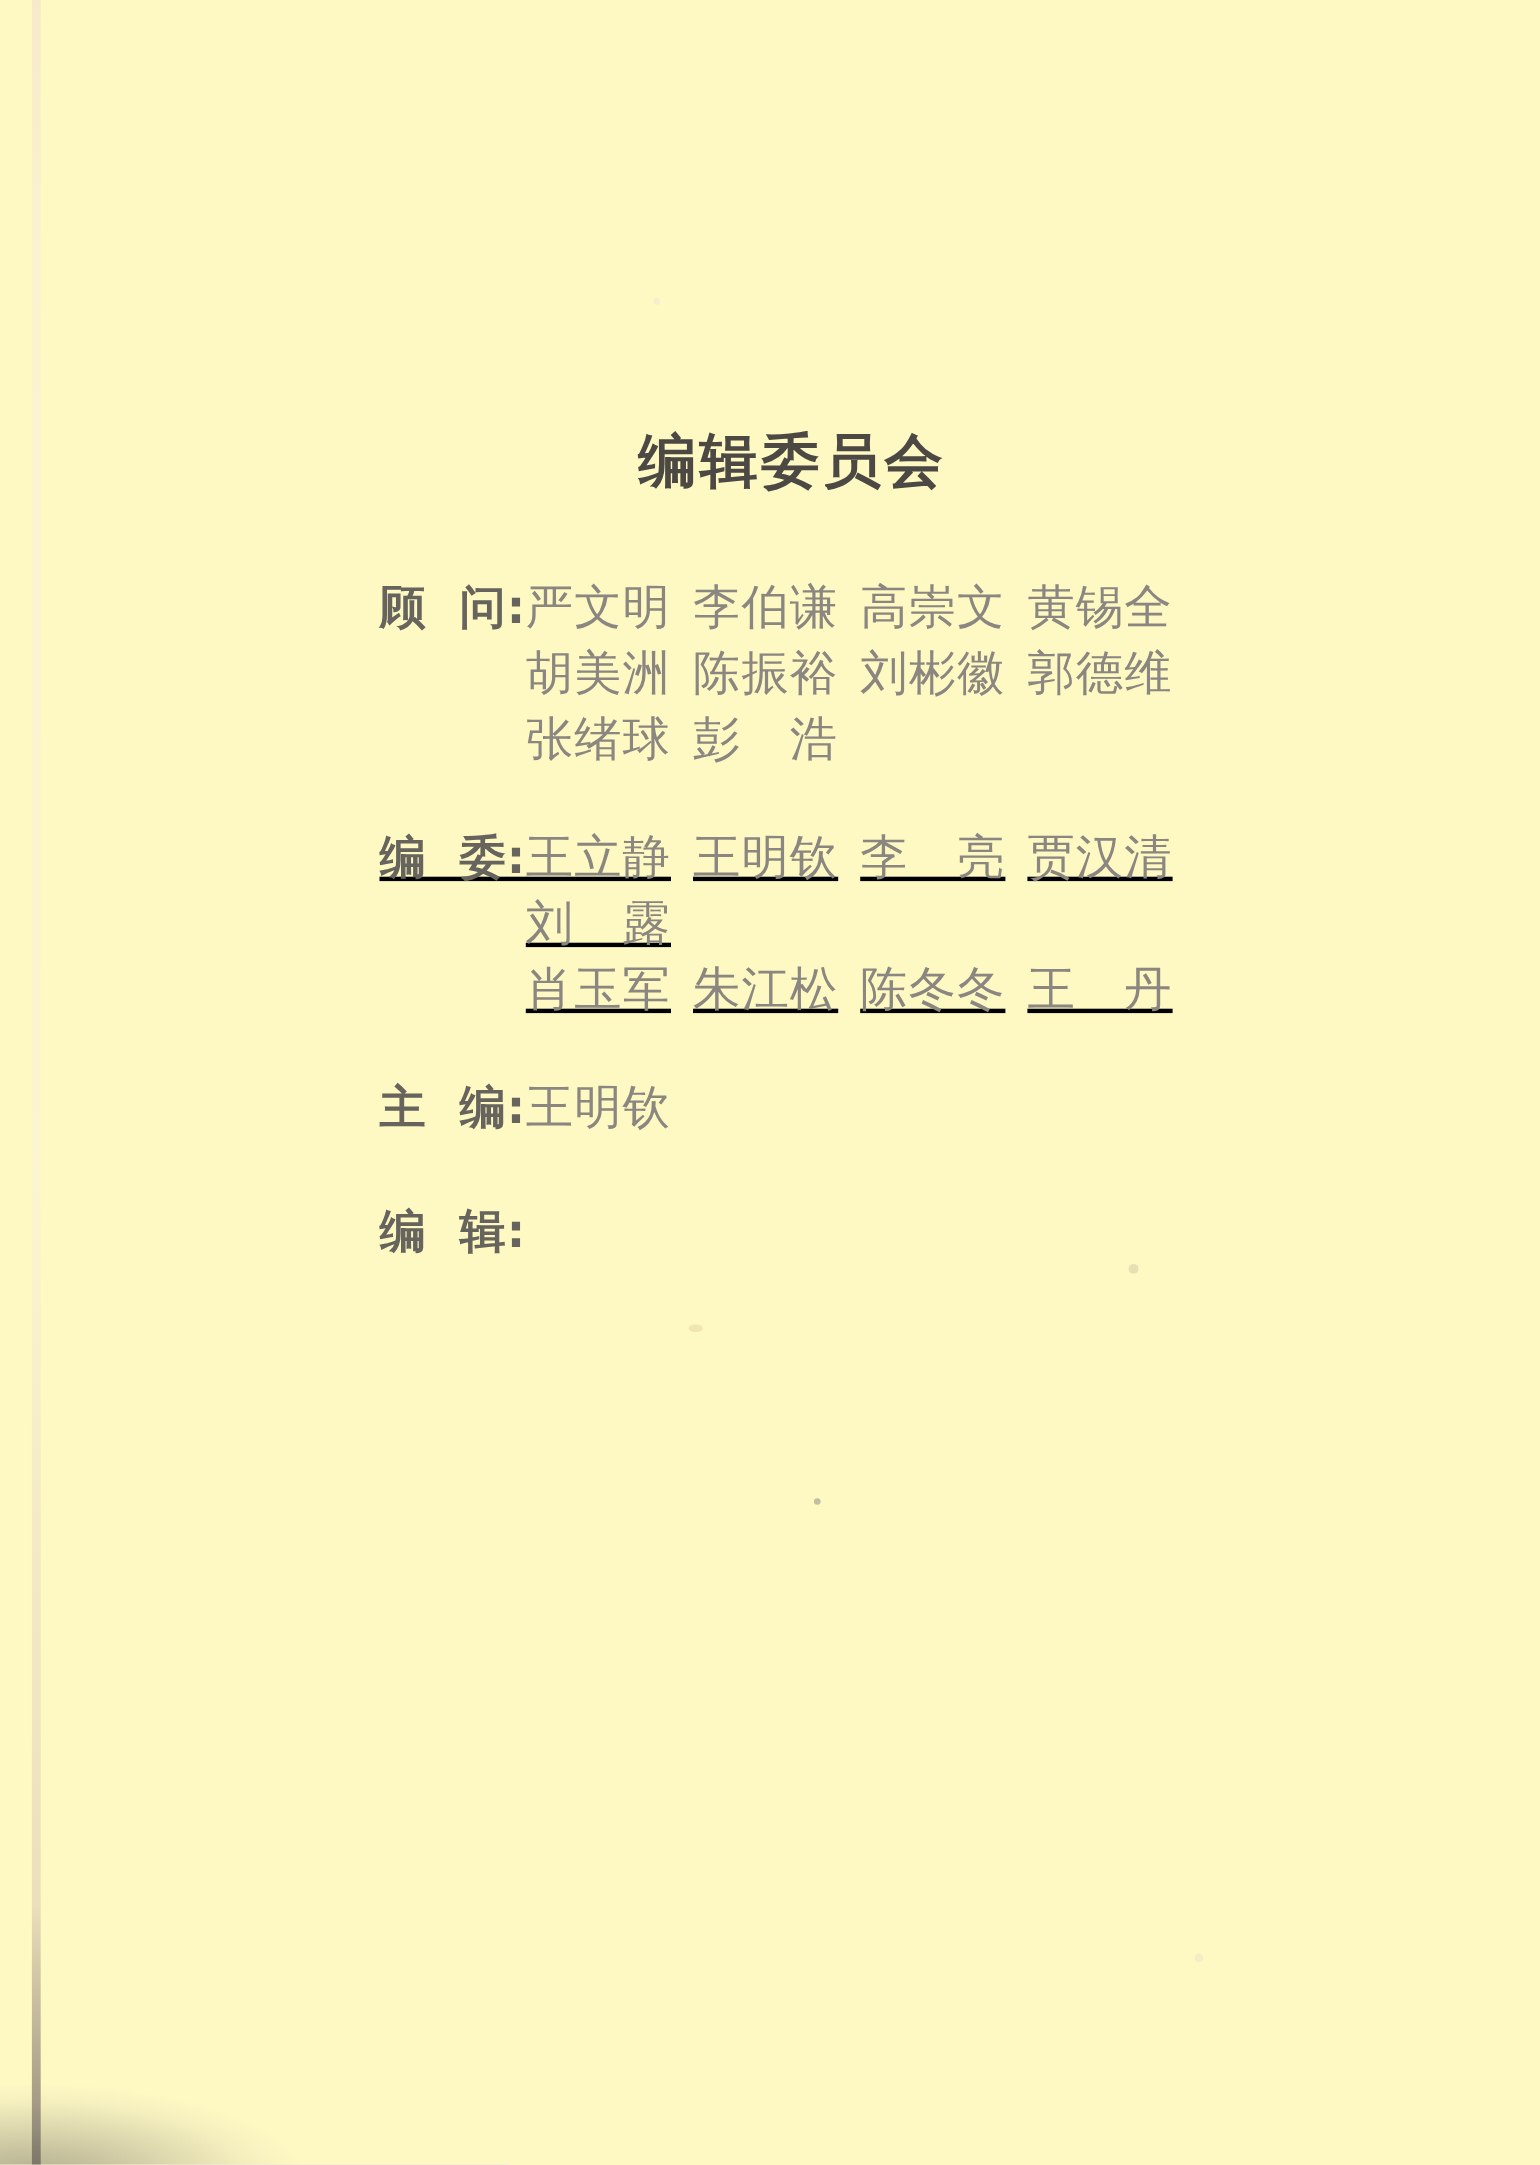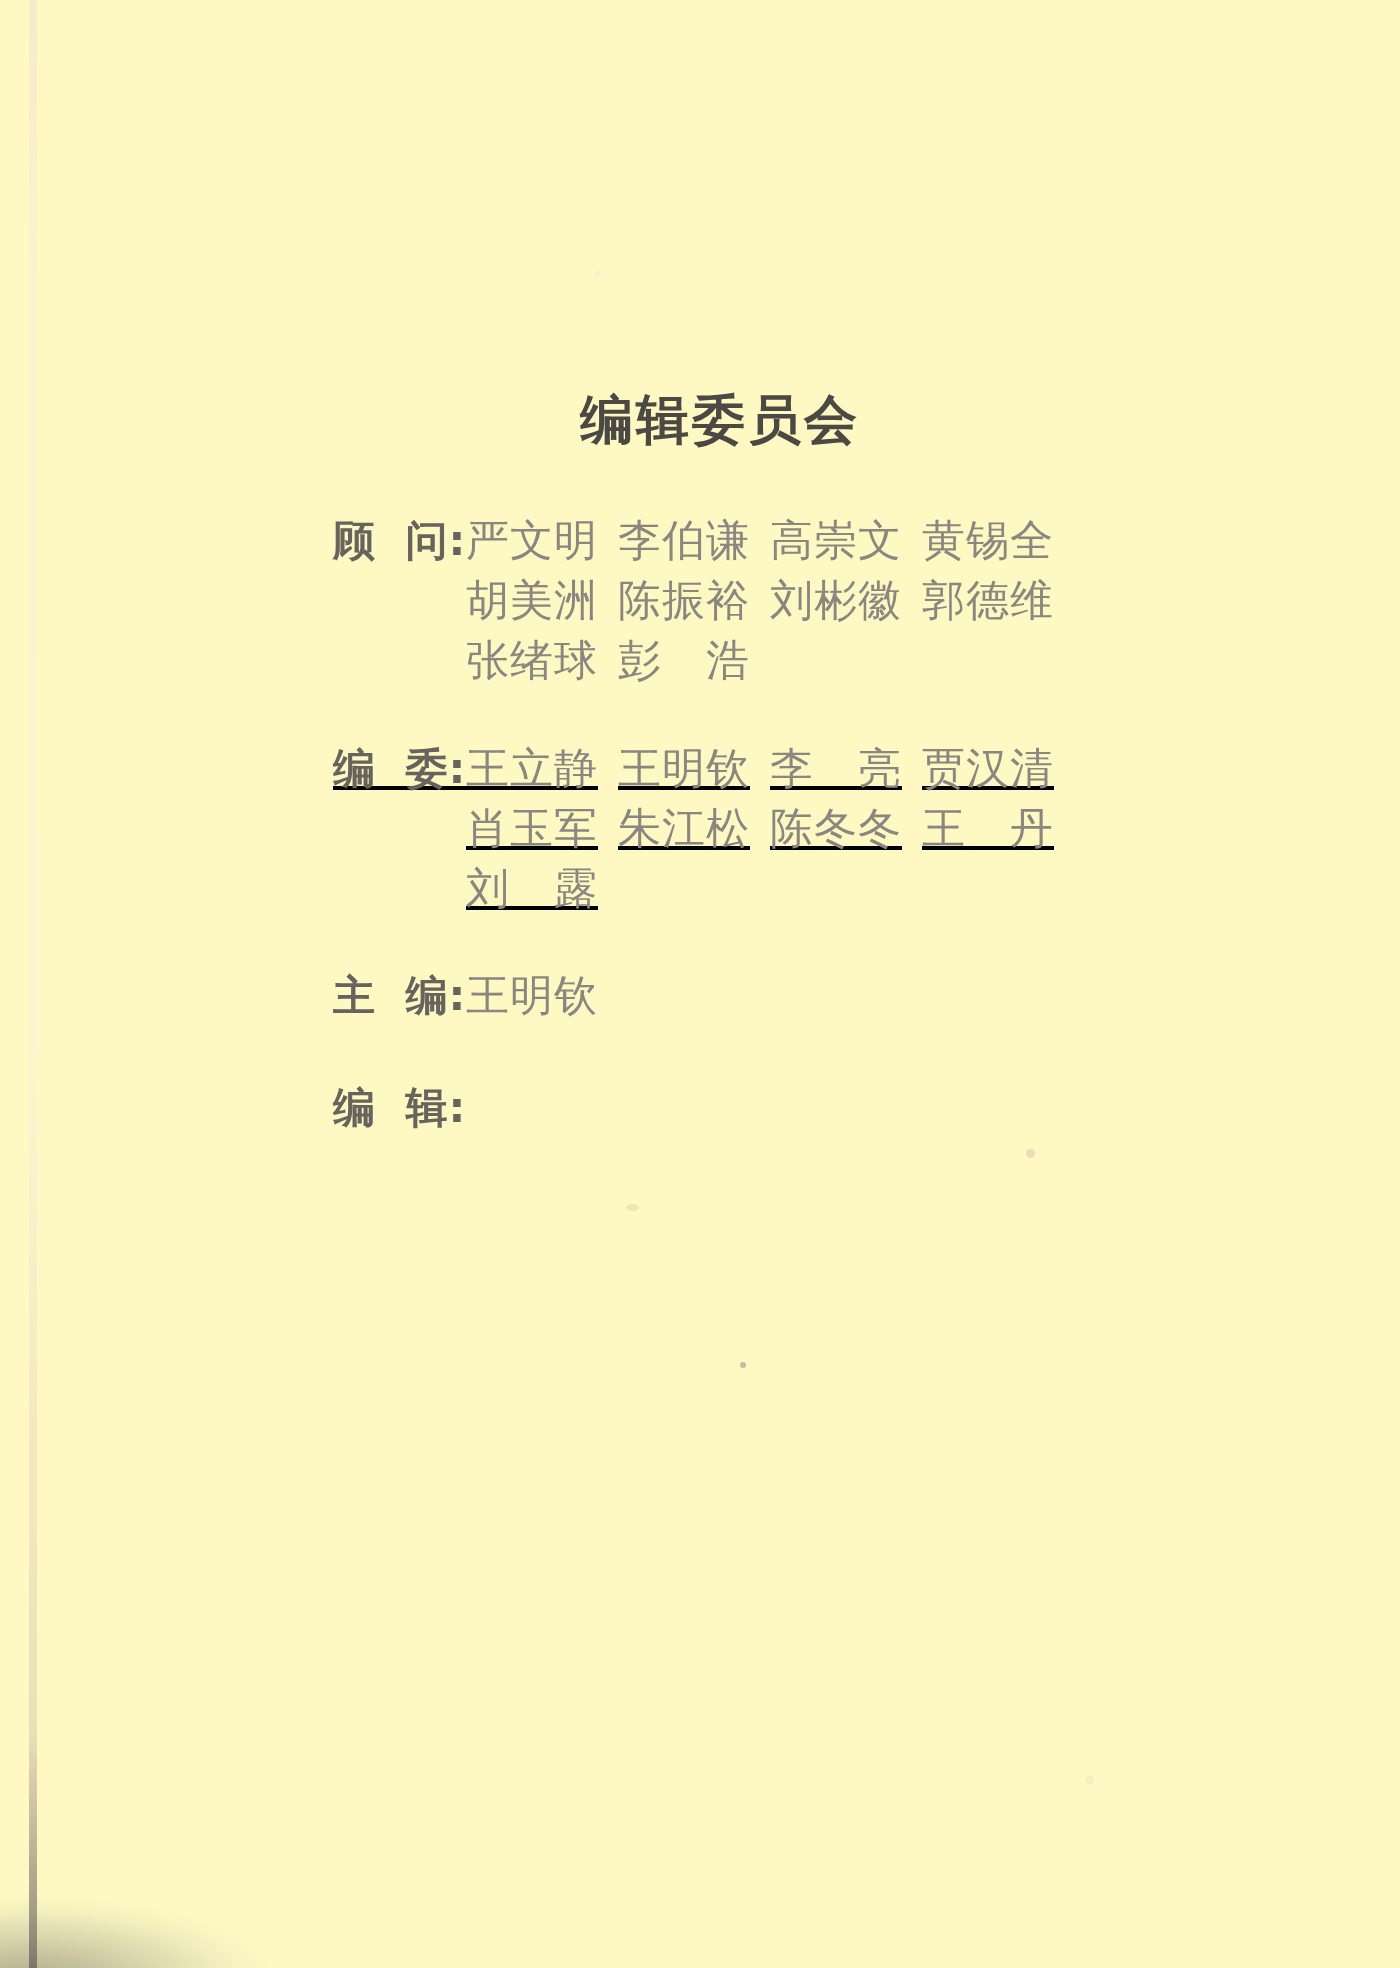--- a/index.html
+++ b/index.html
@@ -61,21 +61,21 @@
     letter-spacing: 3px;
     color: #4c4944;
     font-family: "DejaVu Serif", "Liberation Serif", serif;
   }
   .content {
     position: absolute;
     left: 333px;
     top: 510px;
     width: 900px;
   }
-  .section { margin: 0; }
+  .section { margin: 12px; }
   .section.gap-after-1 { margin-bottom: 48px; }
   .section.gap-after-2 { margin-bottom: 47px; text-decoration: underline; }
   .section.gap-after-3 { margin-bottom: 53px; }
   .row {
     display: flex;
     align-items: baseline;
     height: 60px;
     line-height: 60px;
     white-space: nowrap;
   }
@@ -152,30 +152,30 @@
           <span class="names">
             <span class="name">王立静</span>
             <span class="name">王明钦</span>
             <span class="name">李　亮</span>
             <span class="name">贾汉清</span>
           </span>
         </div>
         <div class="row">
           <span class="label"></span>
           <span class="names">
-            <span class="name">肖玉军</span>
-            <span class="name">朱江松</span>
-            <span class="name">陈冬冬</span>
-            <span class="name">王　丹</span>
+            <span class="name">刘　露</span>
           </span>
         </div>
         <div class="row">
           <span class="label"></span>
           <span class="names">
-            <span class="name">刘　露</span>
+            <span class="name">肖玉军</span>
+            <span class="name">朱江松</span>
+            <span class="name">陈冬冬</span>
+            <span class="name">王　丹</span>
           </span>
         </div>
       </div>
       <div class="section gap-after-3">
         <div class="row">
           <span class="label">主 编:</span>
           <span class="names">
             <span class="name">王明钦</span>
           </span>
         </div>

